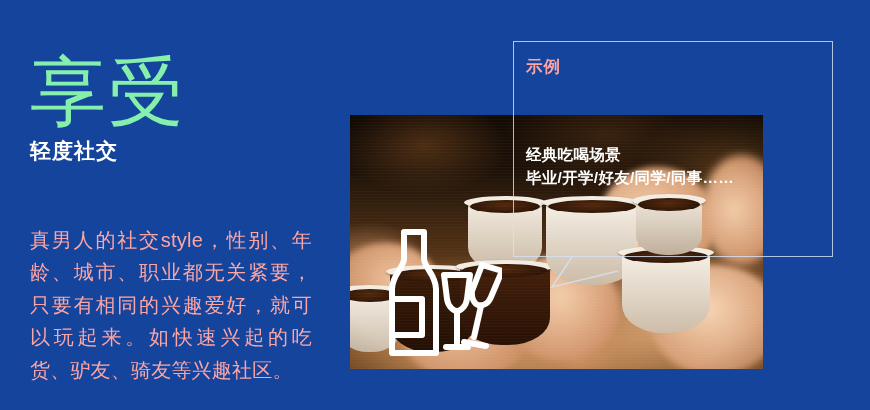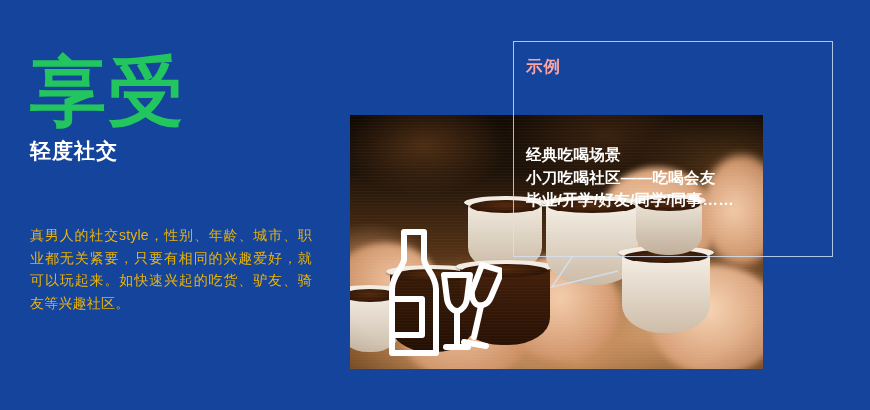--- a/index.html
+++ b/index.html
@@ -20,42 +20,42 @@
   }
 
   
   .left-col {
     position:absolute;
     left:30px; top:55px;
     width:300px;
   }
   .headline {
     font-size:76px;
-    font-weight:bold;
-    color:#22c55e;
+    font-weight:normal;
+    color:#86efac;
     line-height:0.98;
     letter-spacing:2px;
     white-space:nowrap;
   }
   .subhead {
     margin-top:10px;
     font-size:21px;
     font-weight:bold;
     color:#ffffff;
     letter-spacing:1px;
     line-height:1.1;
     white-space:nowrap;
   }
   .body-copy {
     position:absolute;
     left:30px; top:224px;
     width:282px;
-    font-size:14px;
+    font-size:20px;
     line-height:1.62;
-    color:#eab308;
+    color:#fca5a5;
     font-weight:400;
     text-align:justify;
     letter-spacing:0.2px;
   }
 
   
   .photo {
     position:absolute;
     left:350px; top:115px;
     width:413px; height:254px;
@@ -231,21 +231,20 @@
 
   <div class="callout"></div>
   <svg class="callout-tail" viewBox="0 0 120 60">
     <path d="M72 12 L52 42 L118 26" fill="none" stroke="rgba(214,226,245,0.82)" stroke-width="1.6"></path>
   </svg>
 
   <div class="callout-title">示例</div>
 
   <div class="callout-body">
     <span class="ln">经典吃喝场景</span>
-    <span class="ln">小刀吃喝社区——吃喝会友</span>
     <span class="ln">毕业/开学/好友/同学/同事……</span>
   </div>
 
   <div class="left-col">
     <div class="headline">享受</div>
     <div class="subhead">轻度社交</div>
   </div>
   <div class="body-copy">真男人的社交style，性别、年龄、城市、职业都无关紧要，只要有相同的兴趣爱好，就可以玩起来。如快速兴起的吃货、驴友、骑友等兴趣社区。</div>
 
 </div>

